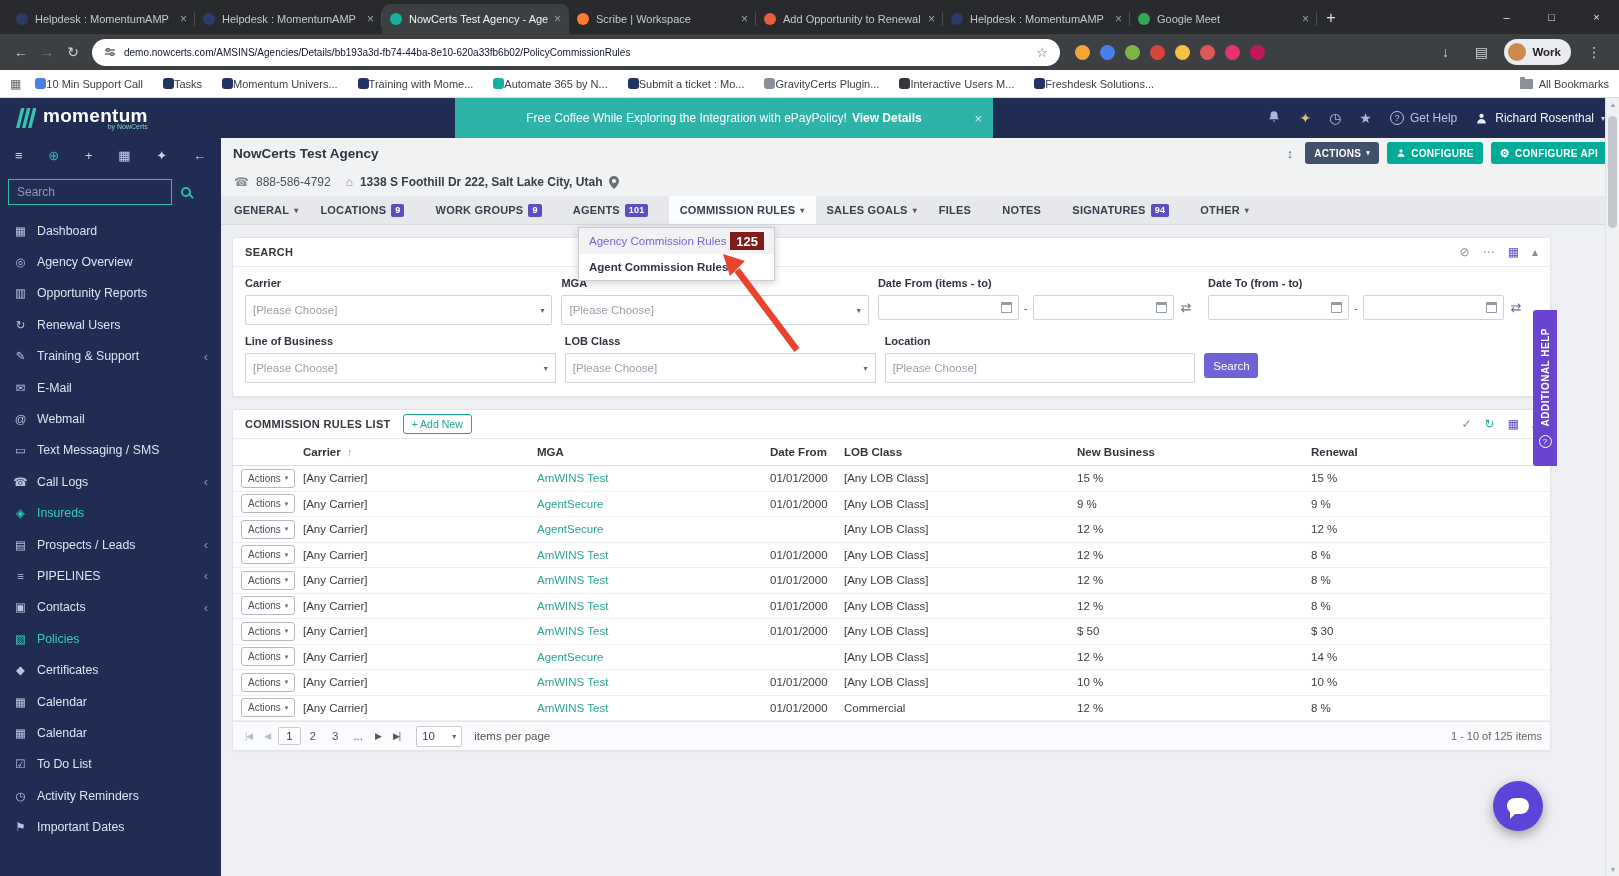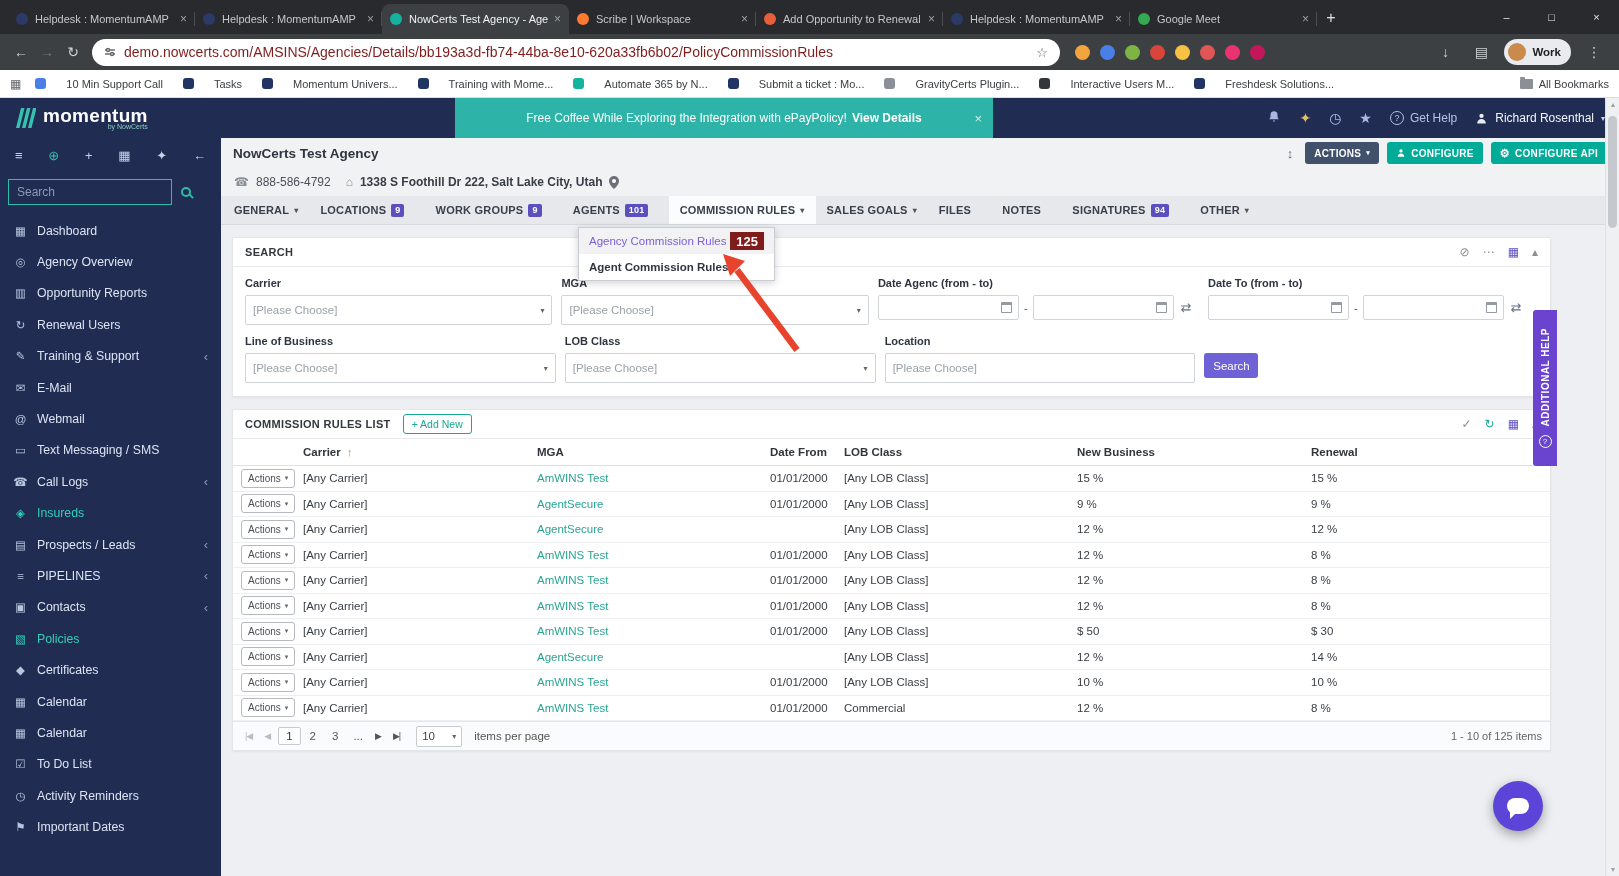--- a/index.html
+++ b/index.html
@@ -18,32 +18,32 @@
   .bclose{margin-left:5px;color:#9aa0a6;font-size:12px;flex:none}
   .newtab{width:28px;height:28px;display:flex;align-items:center;justify-content:center;color:#dfe1e5;font-size:16px;margin-bottom:2px}
   .wctrls{position:absolute;right:0;top:0;height:33px;display:flex}
   .wc{width:45px;display:flex;align-items:center;justify-content:center;color:#e8eaed;font-size:11px}
 
   .toolbar{height:36px;background:#3d4043;display:flex;align-items:center;padding:0 8px}
   .ticon{width:26px;text-align:center;color:#cfd2d6;font-size:14px;flex:none}
   .ticon.dim{color:#74787d}
   .urlpill{width:968px;height:27px;background:#fff;border-radius:14px;display:flex;align-items:center;padding:0 12px;margin-left:6px;flex:none}
   .siteinfo{display:flex;margin-right:8px}
-  .url{flex:1;font-size:14px;color:#7f1d1d;white-space:nowrap;overflow:hidden}
+  .url{flex:1;font-size:10px;color:#0f172a;white-space:nowrap;overflow:hidden}
   .pstar{color:#5f6368;font-size:13px;margin-left:8px}
   .exts{display:flex;align-items:center;margin-left:10px}
   .ext{width:15px;height:15px;border-radius:50%;margin:0 5px;flex:none}
   .trail{margin-left:auto;display:flex;align-items:center;gap:10px;padding-right:4px}
   .profile{height:26px;background:#e9ebee;border-radius:13px;display:flex;align-items:center;gap:6px;padding:0 10px 0 4px;font-size:11.5px;font-weight:bold;color:#202124}
   .avatar{width:18px;height:18px;border-radius:50%;background:#c98a4b}
 
   .bmbar{height:28px;background:#fff;border-bottom:1px solid #dadce0;display:flex;align-items:center;padding:0 10px;font-size:11px;color:#3c4043}
   .appsicon{color:#5f6368;font-size:12px;margin-right:14px}
   .bms{display:flex;align-items:center;gap:20px}
-  .bm{display:flex;align-items:center;gap:20px;white-space:nowrap}
+  .bm{display:flex;align-items:center;gap:0;white-space:nowrap}
   .bmfav{width:11px;height:11px;border-radius:3px;flex:none}
   .allbm{margin-left:auto;display:flex;align-items:center;gap:6px}
   .folder{width:13px;height:10px;background:#8a9096;border-radius:1px;position:relative}
   .folder::before{content:'';position:absolute;top:-2px;left:0;width:5px;height:2px;background:#8a9096;border-radius:1px 1px 0 0}
 
   
   .appheader{height:40px;background:#202c52;position:relative;display:flex;align-items:center;color:#fff}
   .logo{display:flex;align-items:center;gap:7px;padding-left:12px}
   .lt1{font-size:19px;font-weight:bold;letter-spacing:.3px;line-height:17px}
   .lt2{font-size:7px;color:#86cfc4;text-align:right;margin-top:-1px}
@@ -619,21 +619,21 @@
                 </div>
               </div>
               <div class="f-col">
                 <div class="f-label">MGA</div>
                 <div class="sel">
                   <span>[Please Choose]</span>
                   <span class="scaret">▾</span>
                 </div>
               </div>
               <div class="f-col wide">
-                <div class="f-label">Date Agenc (from - to)</div>
+                <div class="f-label">Date From (items - to)</div>
                 <div class="drange">
                   <div class="dinp">
                       <span class="cal"></span>
                     </div>
                   <span class="dsep">-</span>
                   <div class="dinp">
                       <span class="cal"></span>
                     </div>
                   <span class="swapi">⇄</span>
                 </div>

